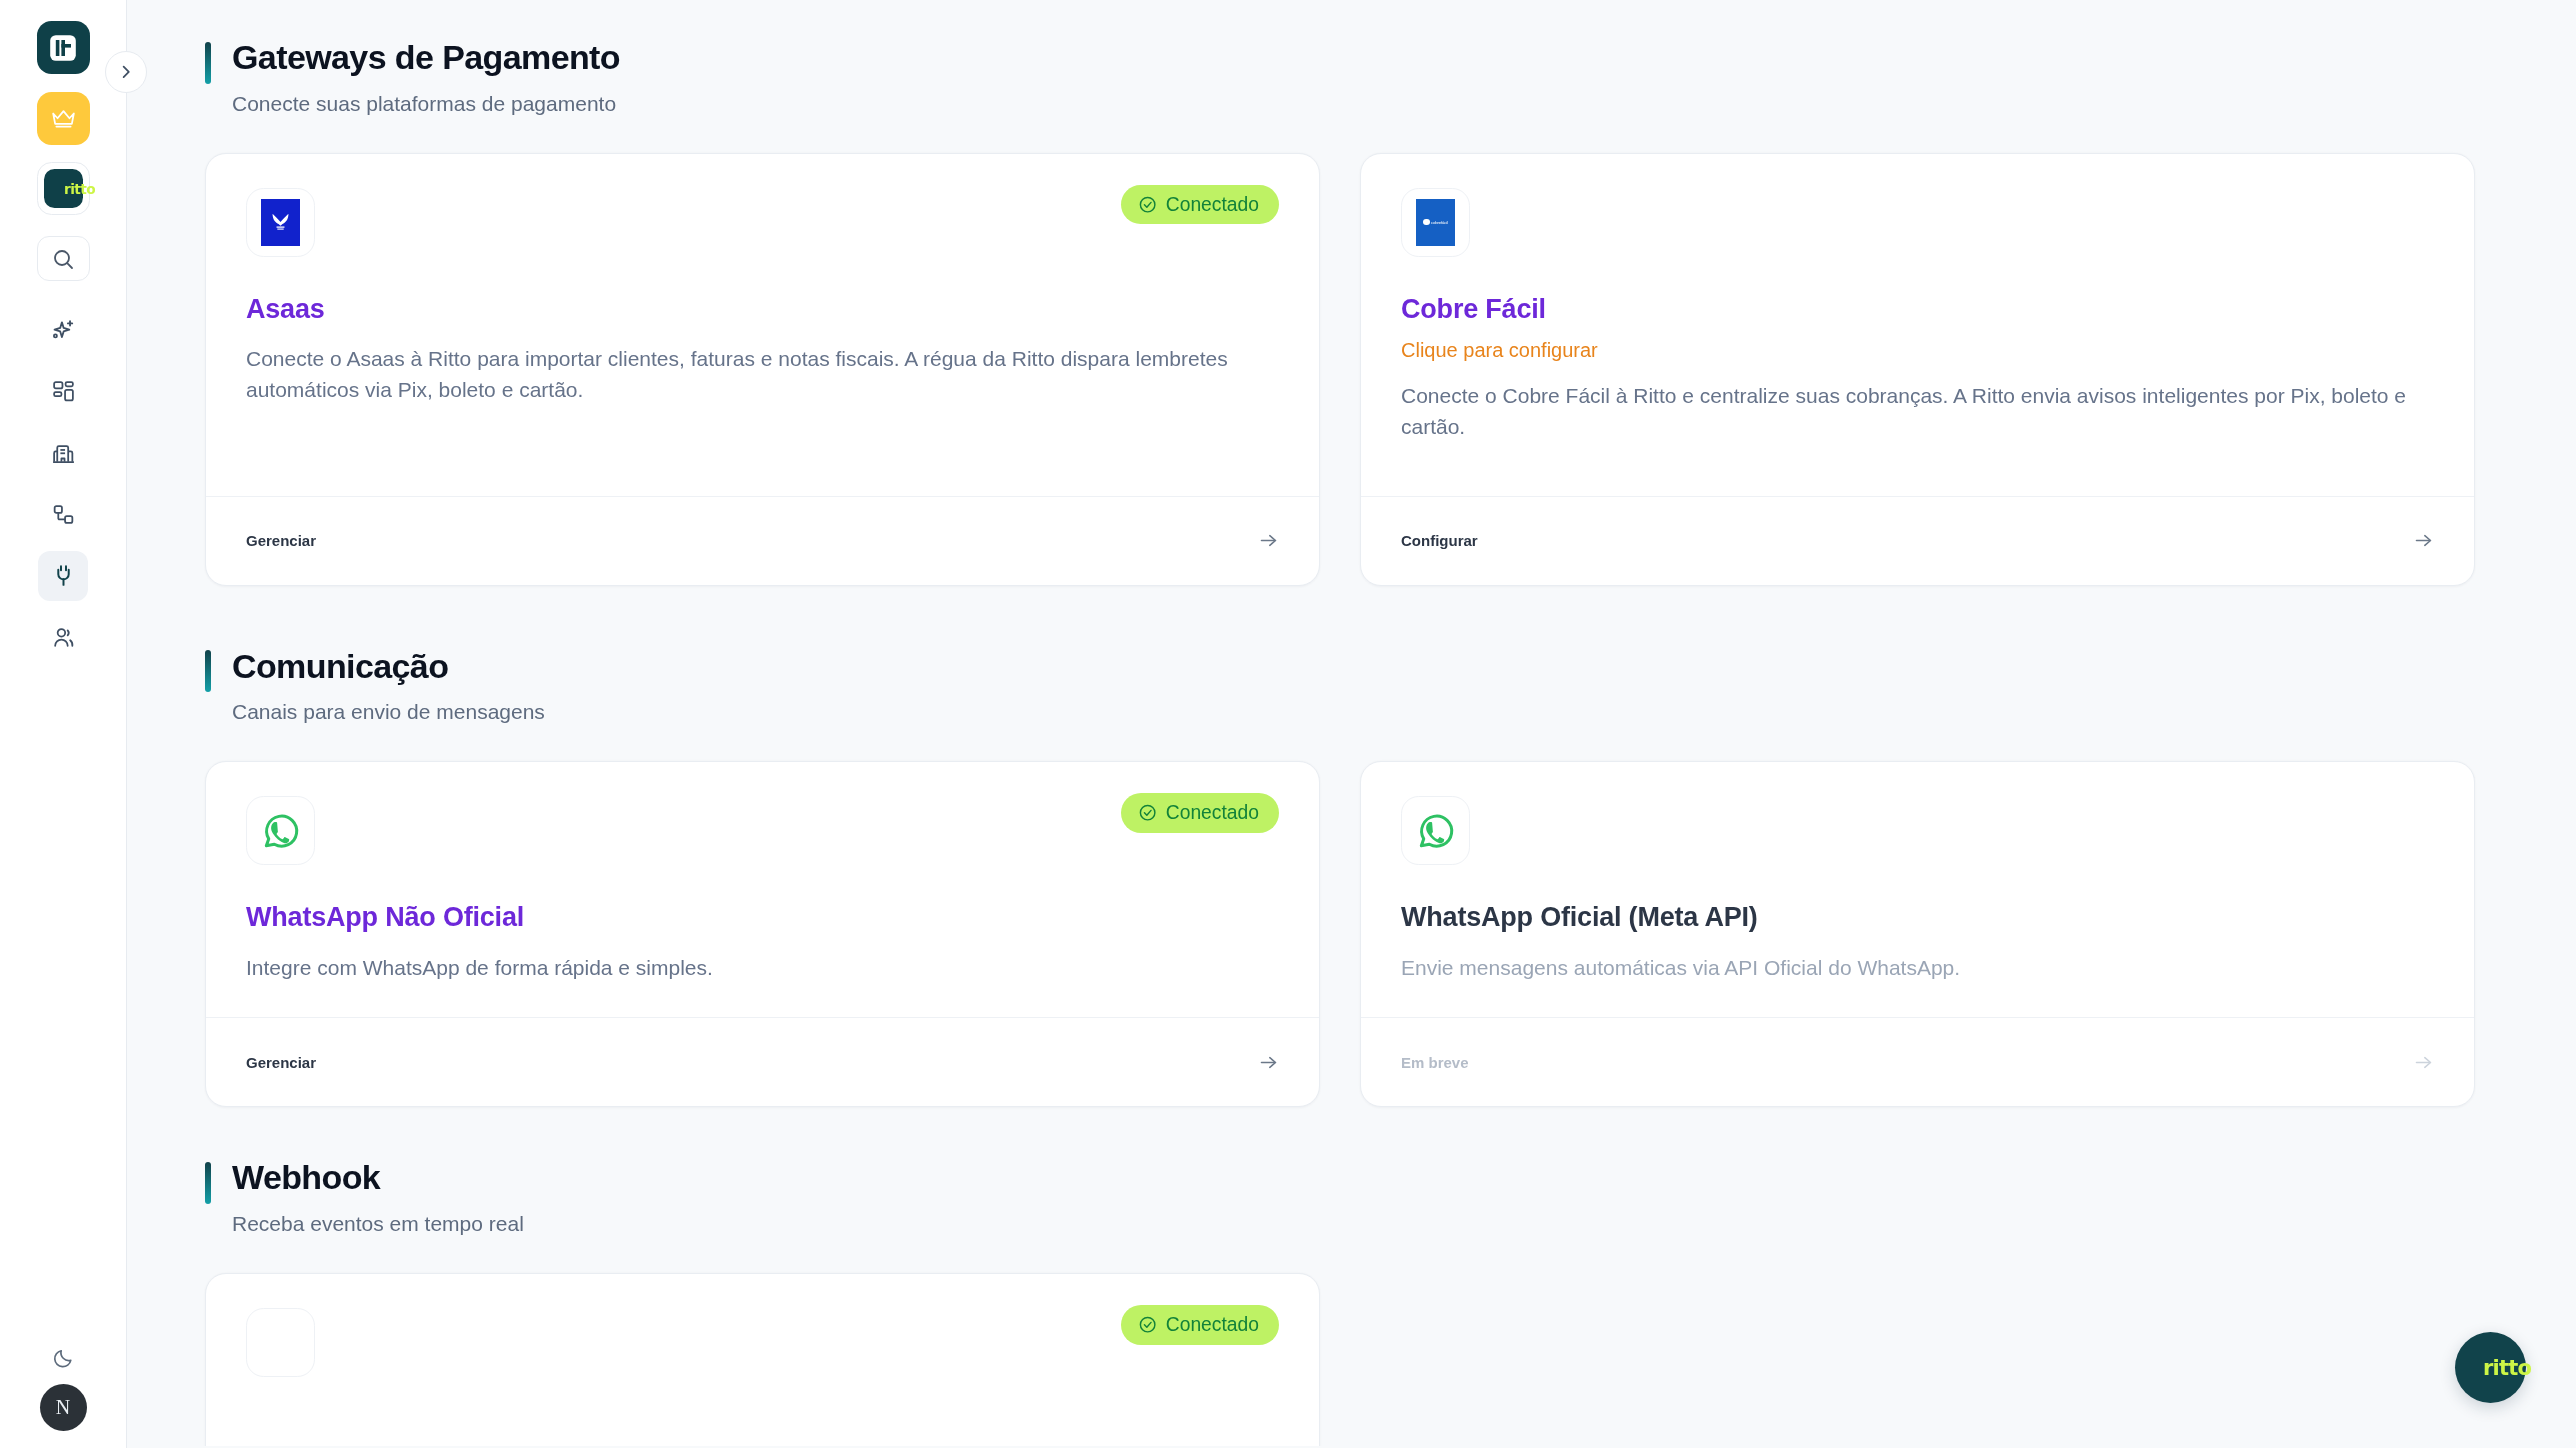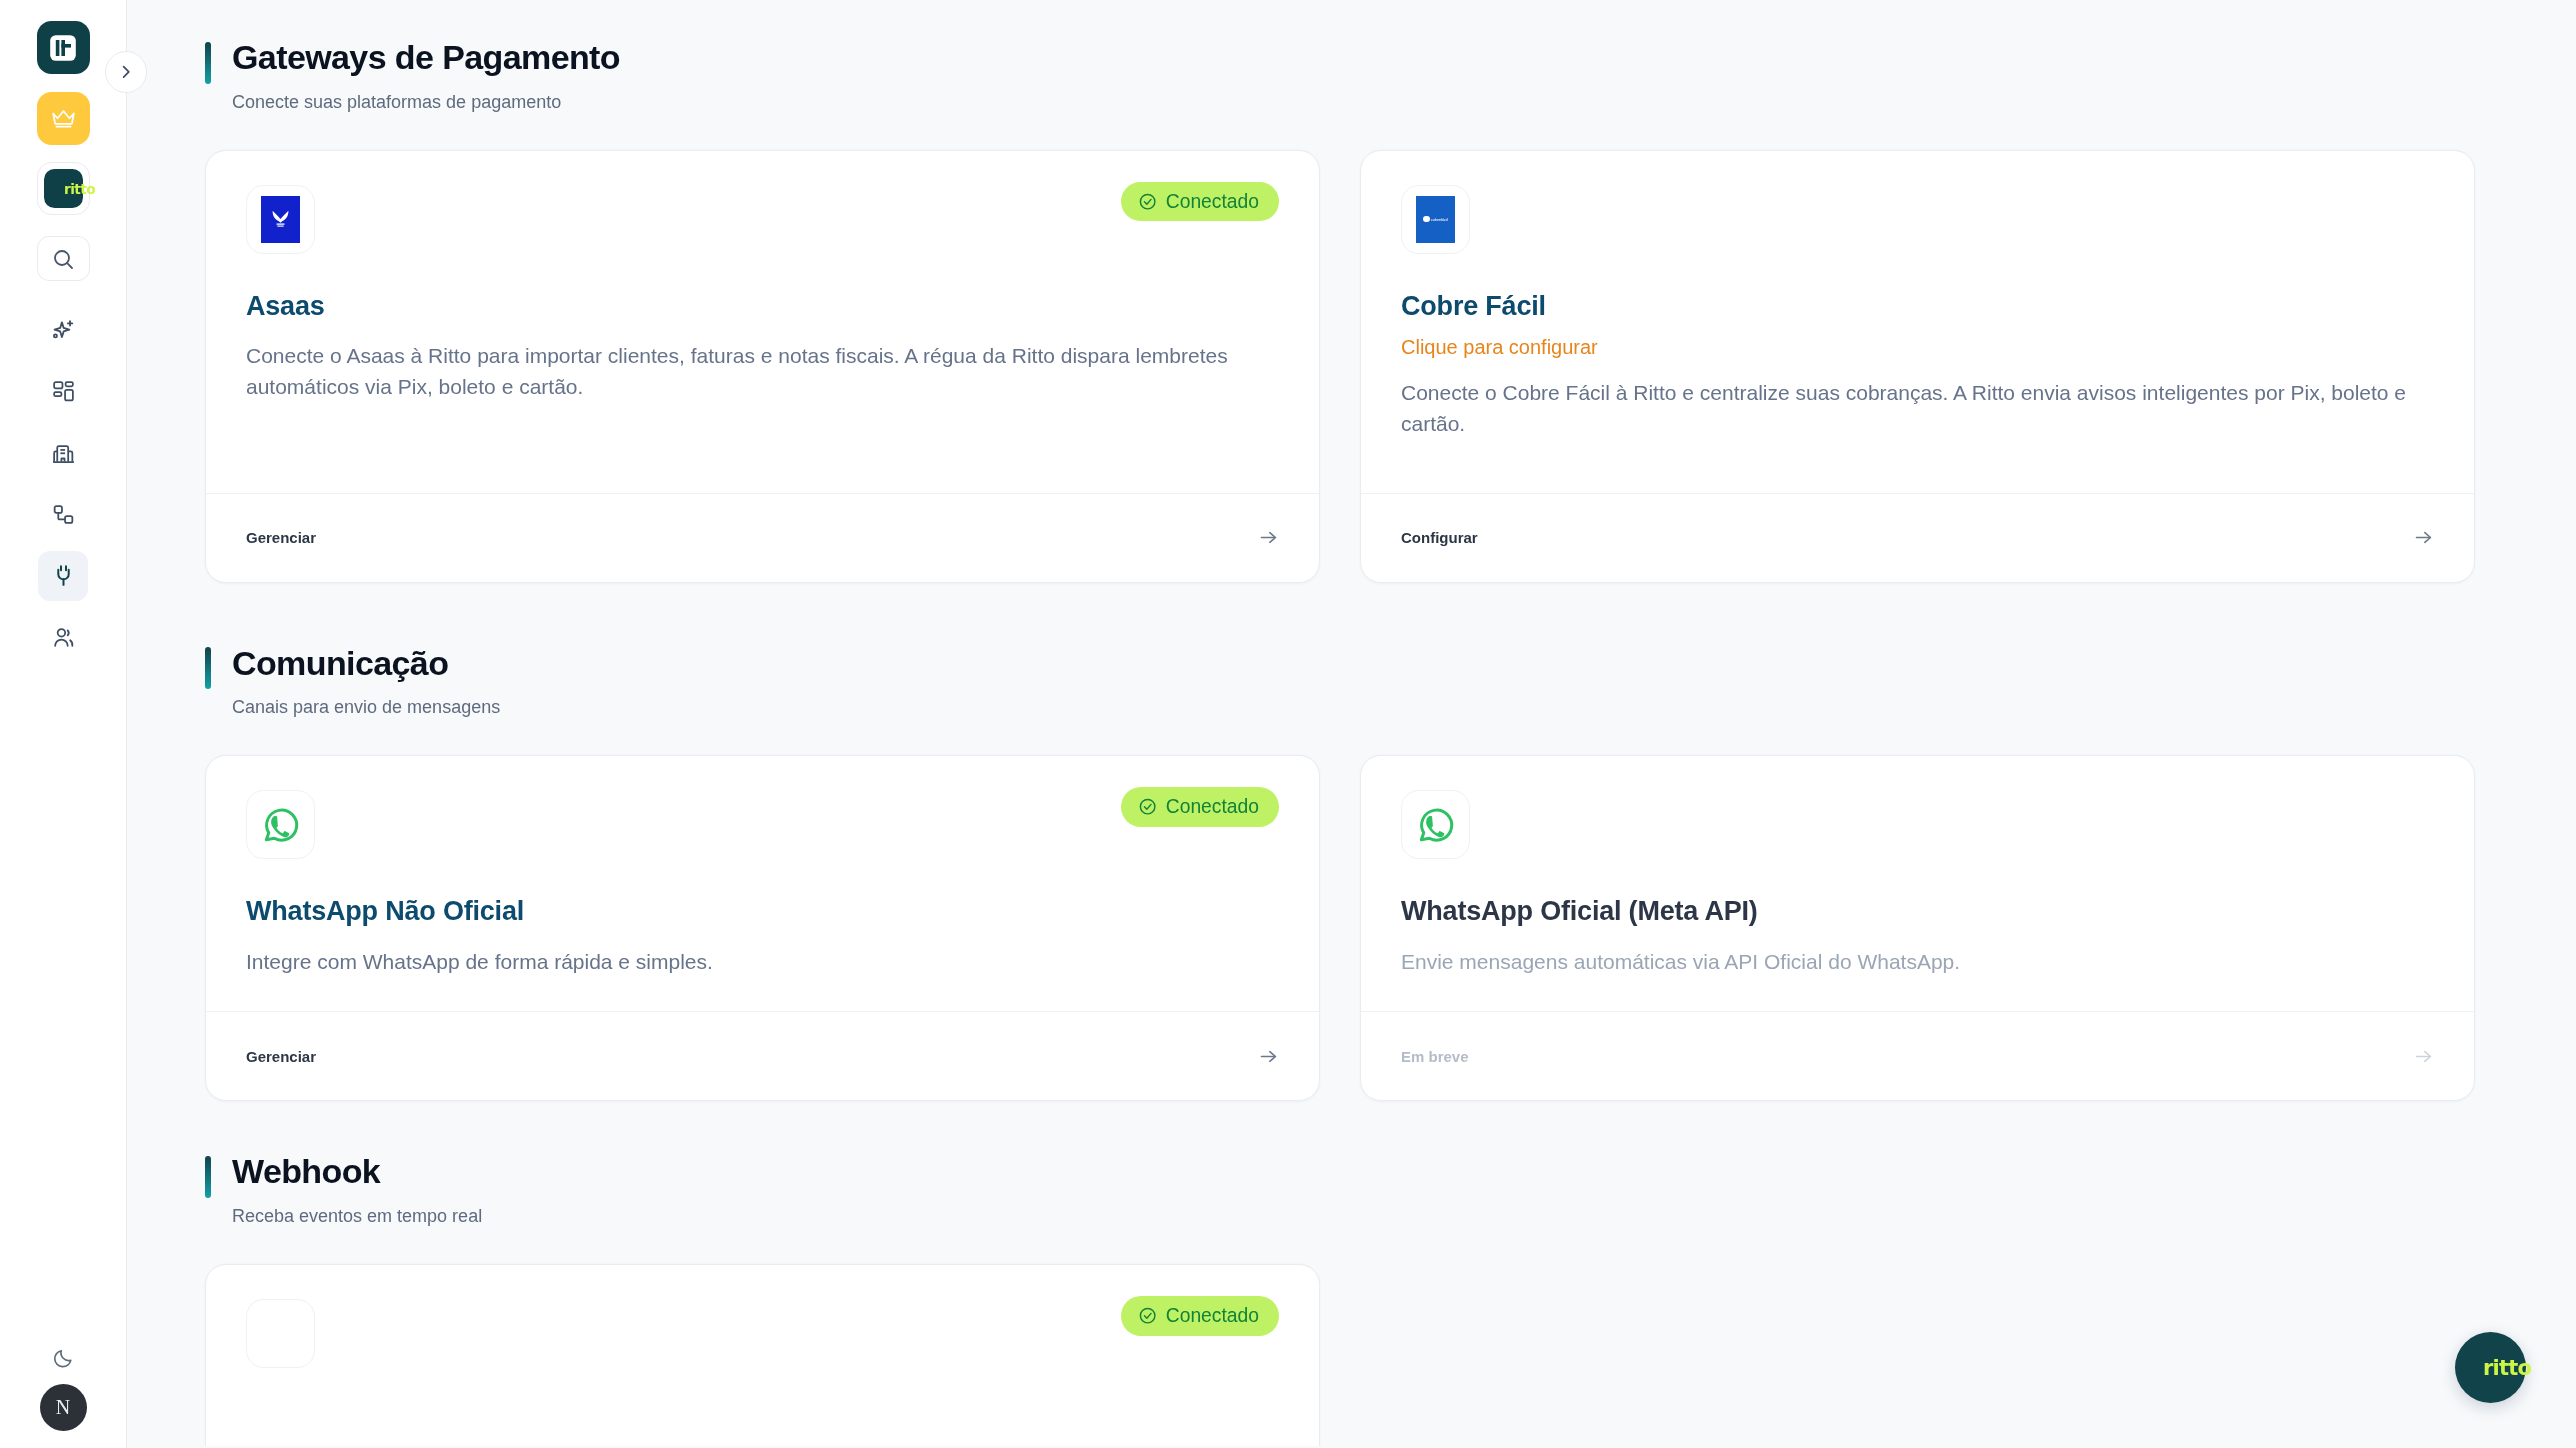--- a/index.html
+++ b/index.html
@@ -129,21 +129,21 @@
   }
   .section-title {
     font-size: 34px;
     font-weight: 700;
     color: #0c1320;
     letter-spacing: -0.6px;
     line-height: 1.18;
   }
   .section-sub {
     margin-top: 14.5px;
-    font-size: 18px;
+    font-size: 21px;
     color: #5e6b7f;
     font-weight: 400;
   }
 
   .card-grid {
     display: grid;
     grid-template-columns: 1fr 1fr;
     gap: 40px;
     margin-top: 37px;
   }
@@ -197,21 +197,21 @@
     font-size: 19.3px;
     font-weight: 400;
     white-space: nowrap;
   }
   .badge svg { flex: 0 0 auto; }
 
   .card-title {
     margin-top: 37px;
     font-size: 27px;
     font-weight: 700;
-    color: #0c4a6e;
+    color: #6d28d9;
     letter-spacing: -0.2px;
   }
   .card-title.muted { color: #2c3646; }
   .card-hint {
     margin-top: 14.5px;
     font-size: 20px;
     color: #e8841c;
     font-weight: 400;
   }
   .card-desc {

